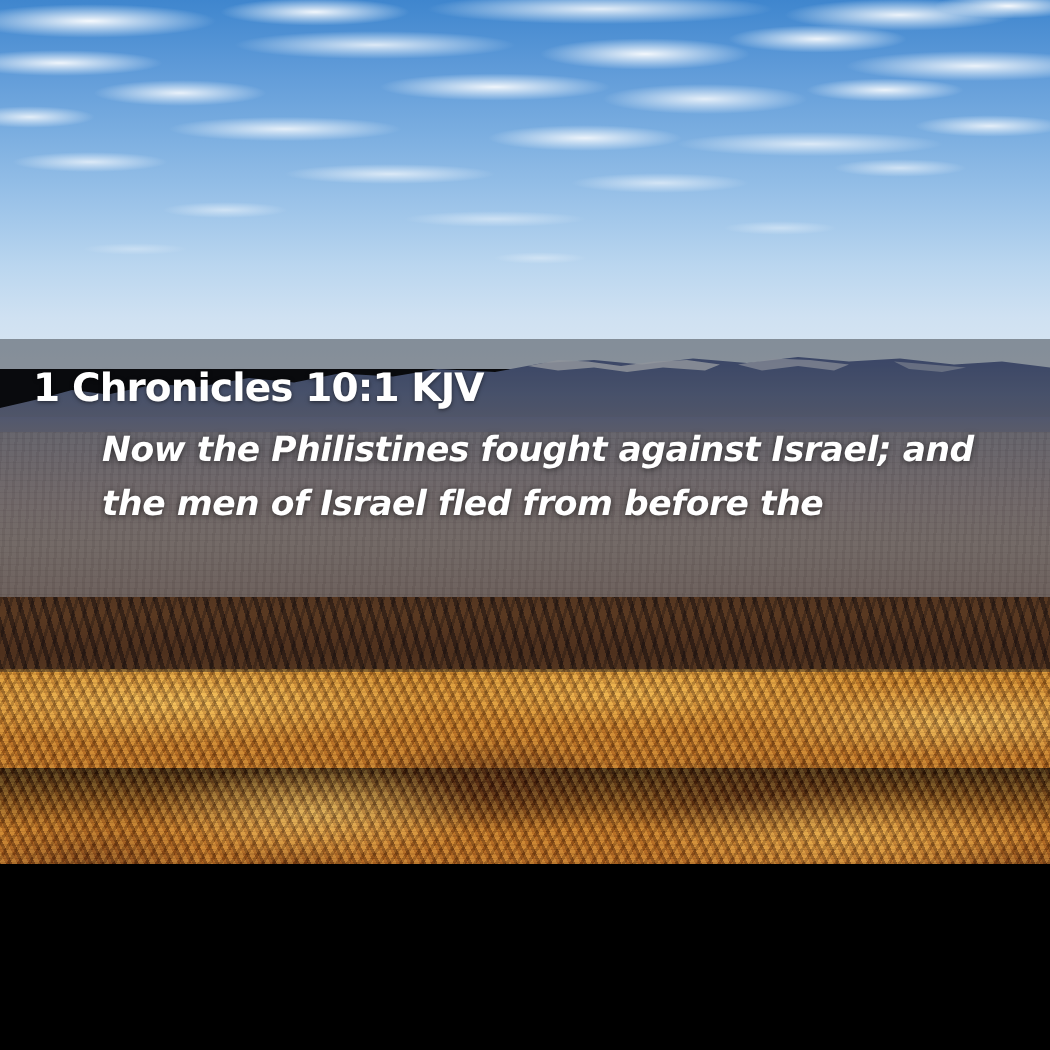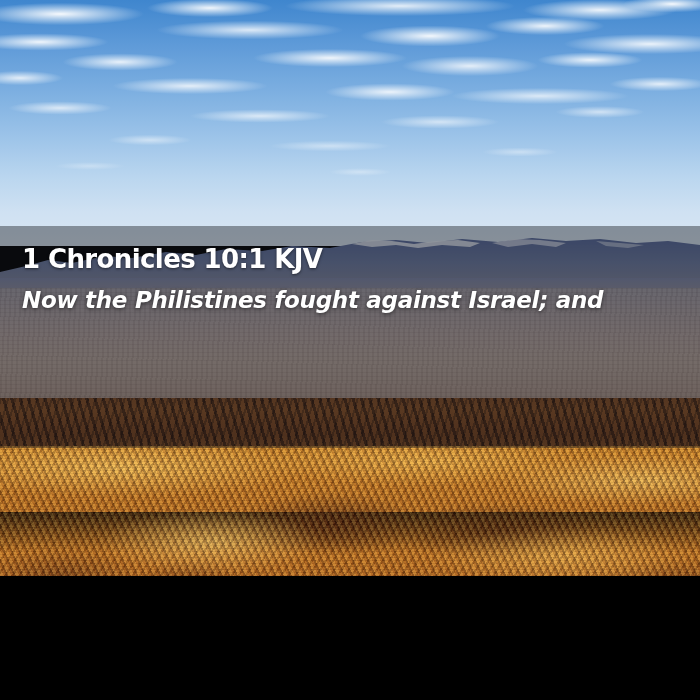--- a/index.html
+++ b/index.html
@@ -247,20 +247,21 @@
     font-size: 23px;
     font-style: italic;
     font-weight: bold;
     line-height: 36px;
     letter-spacing: -0.3px;
     text-shadow: 0 1px 4px rgba(0,0,0,0.6);
   }
   .verse-body .vline {
     display: block;
     white-space: nowrap;
+    margin-left: 46px;
   }
 </style>
 </head>
 <body>
 
 <div class="verse-card">
 
   <div class="sky"></div>
   <div class="clouds"></div>
 
@@ -299,16 +300,17 @@
   <div class="badlands-ridges"></div>
   <div class="badlands-grain"></div>
 
   <div class="overlay-band"></div>
 
   <div class="overlay-content">
     <h1 class="verse-reference">1 Chronicles 10:1 KJV</h1>
 
     <div class="verse-body">
       <span class="vline">Now the Philistines fought against Israel; and</span>
+      <span class="vline">the men of Israel fled from before the</span>
     </div>
   </div>
 
 </div>
 
 </body></html>

